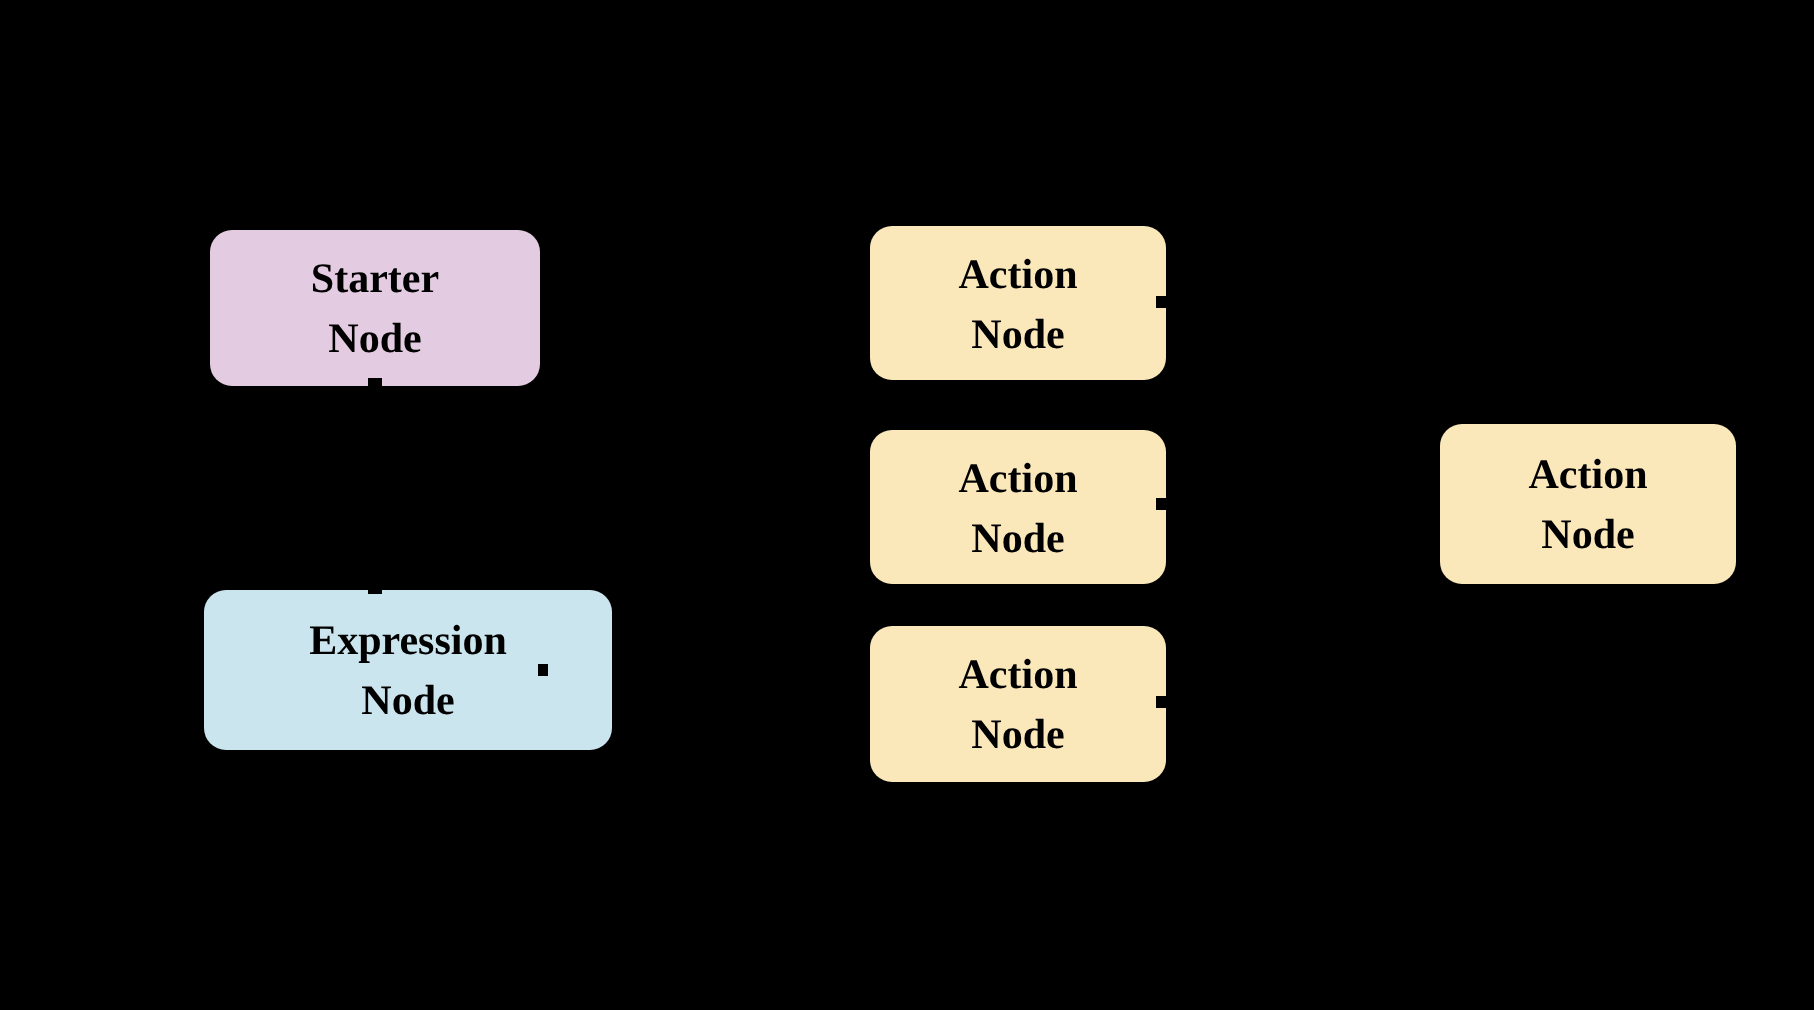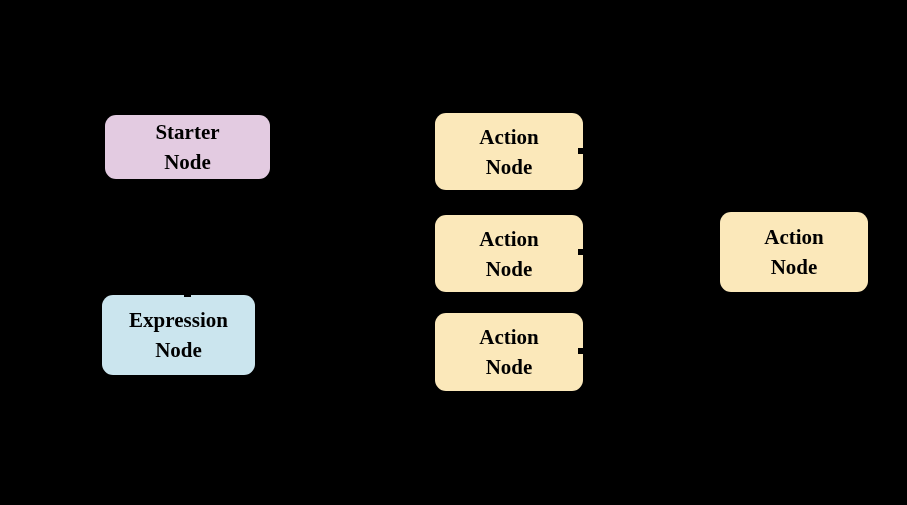--- a/index.html
+++ b/index.html
@@ -22,22 +22,22 @@
     text-align: center;
     border-radius: 11px;
     color: #000000;
     font-weight: bold;
     font-size: 21px;
     line-height: 30px;
     white-space: pre-line;
     box-sizing: border-box;
   }
   
-  #node-starter     { left: 105px; top: 115px; width: 165px; height: 64px; }
-  #node-expression  { left: 102px; top: 295px; width: 153px; height: 80px; }
+  #node-starter     { left: 105px; top: 115px; width: 165px; height: 78px; }
+  #node-expression  { left: 102px; top: 295px; width: 204px; height: 80px; }
   #node-action-1    { left: 435px; top: 113px; width: 148px; height: 77px; }
   #node-action-2    { left: 435px; top: 215px; width: 148px; height: 77px; }
   #node-action-3    { left: 435px; top: 313px; width: 148px; height: 78px; }
   #node-action-4    { left: 720px; top: 212px; width: 148px; height: 80px; }
   
   .nub {
     position: absolute;
     background: #000000;
     z-index: 2;
   }

